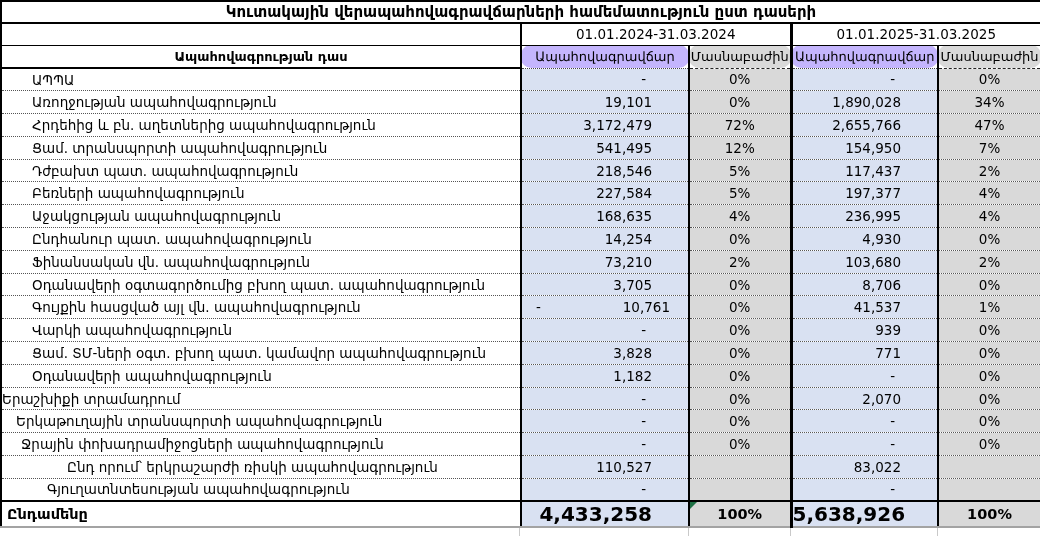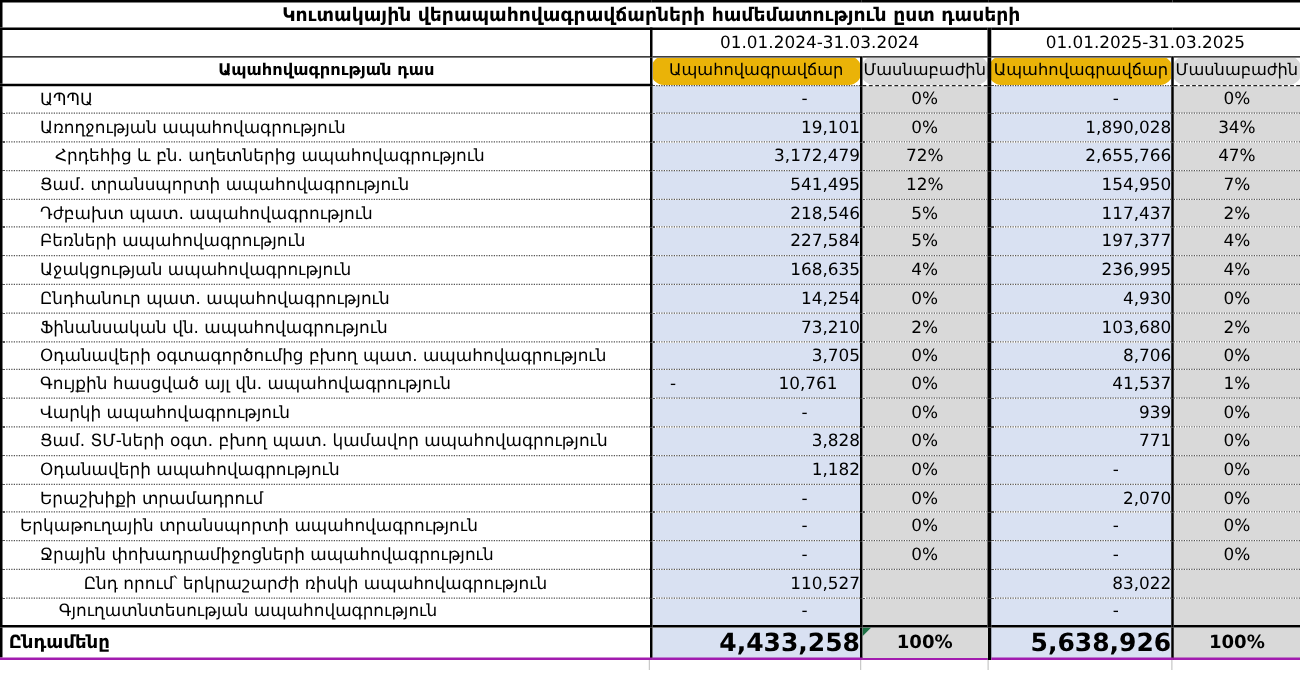--- a/index.html
+++ b/index.html
@@ -30,40 +30,40 @@
   tr.dates-row { height: 22px; }
   tr.dates-row td {
     font-size: 13.5px; text-align: center; vertical-align: middle;
     border-bottom: 1px solid #000;
   }
 
   
   tr.subheader-row { height: 23px; }
   tr.subheader-row td { font-size: 13px; text-align: center; vertical-align: middle; border-radius: 10px; }
   td.label-h { font-weight: bold; font-size: 14px; border-bottom: 2px solid #000; }
-  td.prem-h { background: #eab308; border-bottom: 1px dotted #444; }
+  td.prem-h { background: #c4b5fd; border-bottom: 1px dotted #444; font-family: Liberation Serif, serif; }
   td.share-h { background: #D9D9D9; border-bottom: 1px dashed #222; }
 
   
   tbody tr { height: 22.8px; }
   tbody td { border-bottom: 1px dotted #555; vertical-align: middle; font-size: 13.5px; }
   td.lbl { background: #fff; }
-  td.num { background: #D9E1F2; text-align: right; padding-right: 0; }
+  td.num { background: #D9E1F2; text-align: right; padding-right: 36px; }
   td.num.dash { padding-right: 42px; }
   td.negcell { background: #D9E1F2; }
   td.negcell .negwrap {
     display: flex; justify-content: space-between; align-items: center;
     padding-left: 14px; padding-right: 18px;
   }
   td.pct { background: #D9D9D9; text-align: center; }
 
   
   tr.total-row { height: 26px; }
   tr.total-row td {
-    border-top: 2px solid #000; border-bottom: 2px solid #a21caf;
+    border-top: 2px solid #000; border-bottom: 2px solid #a3a3a3;
     font-weight: bold; vertical-align: middle; font-size: 14.5px;
   }
   tr.total-row td.t-lbl { padding-left: 5px; font-size: 14.5px; }
   tr.total-row td.num { font-size: 20px; }
   td.flagged { position: relative; }
   .err-flag {
     position: absolute; top: 0; left: 0; width: 0; height: 0;
     border-left: 7px solid #1E7145; border-bottom: 7px solid transparent;
   }
 
@@ -109,21 +109,21 @@
           <td class="pct">0%</td>
         </tr>
         <tr>
           <td class="lbl c1" style="padding-left: 30px;">Առողջության ապահովագրություն</td>
           <td class="num c2">19,101</td>
           <td class="pct c3">0%</td>
           <td class="num c4">1,890,028</td>
           <td class="pct">34%</td>
         </tr>
         <tr>
-          <td class="lbl c1" style="padding-left: 42px;">Հրդեհից և բն. աղետներից ապահովագրություն</td>
+          <td class="lbl c1" style="padding-left: 30px;">Հրդեհից և բն. աղետներից ապահովագրություն</td>
           <td class="num c2">3,172,479</td>
           <td class="pct c3">72%</td>
           <td class="num c4">2,655,766</td>
           <td class="pct">47%</td>
         </tr>
         <tr>
           <td class="lbl c1" style="padding-left: 30px;">Ցամ. տրանսպորտի ապահովագրություն</td>
           <td class="num c2">541,495</td>
           <td class="pct c3">12%</td>
           <td class="num c4">154,950</td>
@@ -198,35 +198,35 @@
           <td class="pct">0%</td>
         </tr>
         <tr>
           <td class="lbl c1" style="padding-left: 30px;">Օդանավերի ապահովագրություն</td>
           <td class="num c2">1,182</td>
           <td class="pct c3">0%</td>
           <td class="num c4 dash">-</td>
           <td class="pct">0%</td>
         </tr>
         <tr>
-          <td class="lbl c1" style="padding-left: 30px;">Երաշխիքի տրամադրում</td>
+          <td class="lbl c1" style="">Երաշխիքի տրամադրում</td>
           <td class="num c2 dash">-</td>
           <td class="pct c3">0%</td>
           <td class="num c4">2,070</td>
           <td class="pct">0%</td>
         </tr>
         <tr>
           <td class="lbl c1" style="padding-left: 14px;">Երկաթուղային տրանսպորտի ապահովագրություն</td>
           <td class="num c2 dash">-</td>
           <td class="pct c3">0%</td>
           <td class="num c4 dash">-</td>
           <td class="pct">0%</td>
         </tr>
         <tr>
-          <td class="lbl c1" style="padding-left: 30px;">Ջրային փոխադրամիջոցների ապահովագրություն</td>
+          <td class="lbl c1" style="padding-left: 19px;">Ջրային փոխադրամիջոցների ապահովագրություն</td>
           <td class="num c2 dash">-</td>
           <td class="pct c3">0%</td>
           <td class="num c4 dash">-</td>
           <td class="pct">0%</td>
         </tr>
         <tr>
           <td class="lbl c1" style="padding-left: 65px;">Ընդ որում՝ երկրաշարժի ռիսկի ապահովագրություն</td>
           <td class="num c2">110,527</td>
           <td class="pct c3"></td>
           <td class="num c4">83,022</td>

